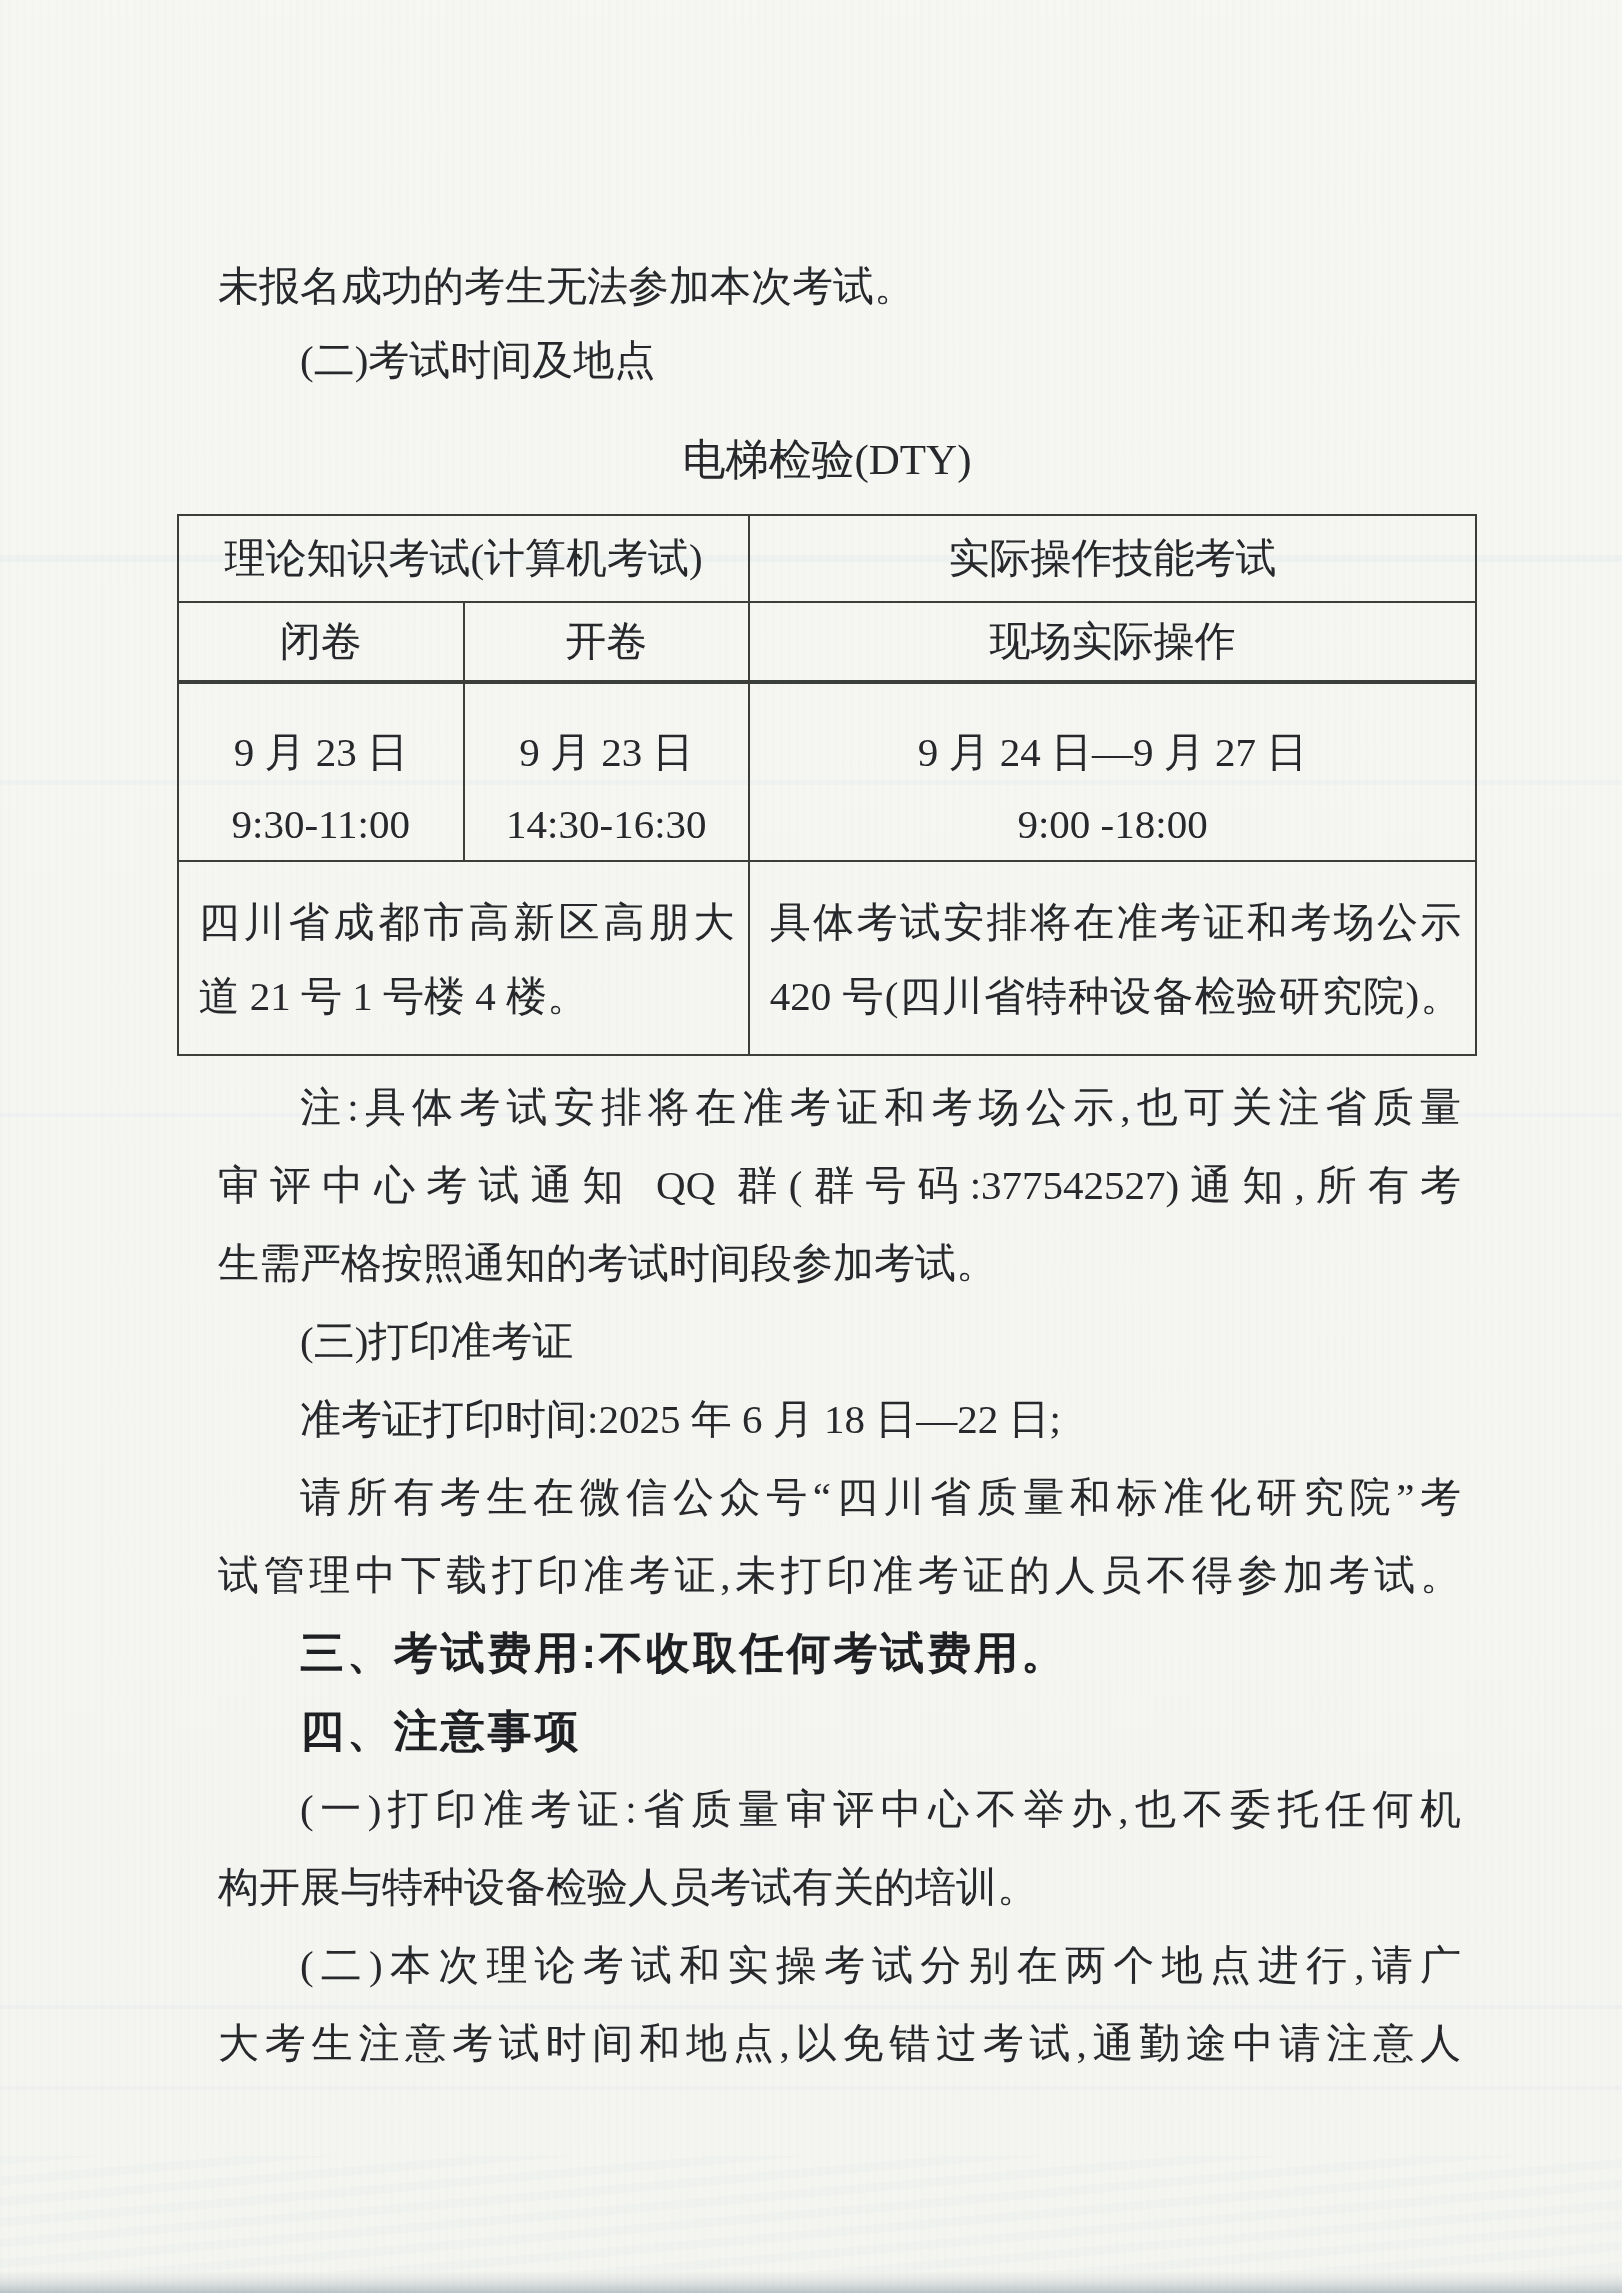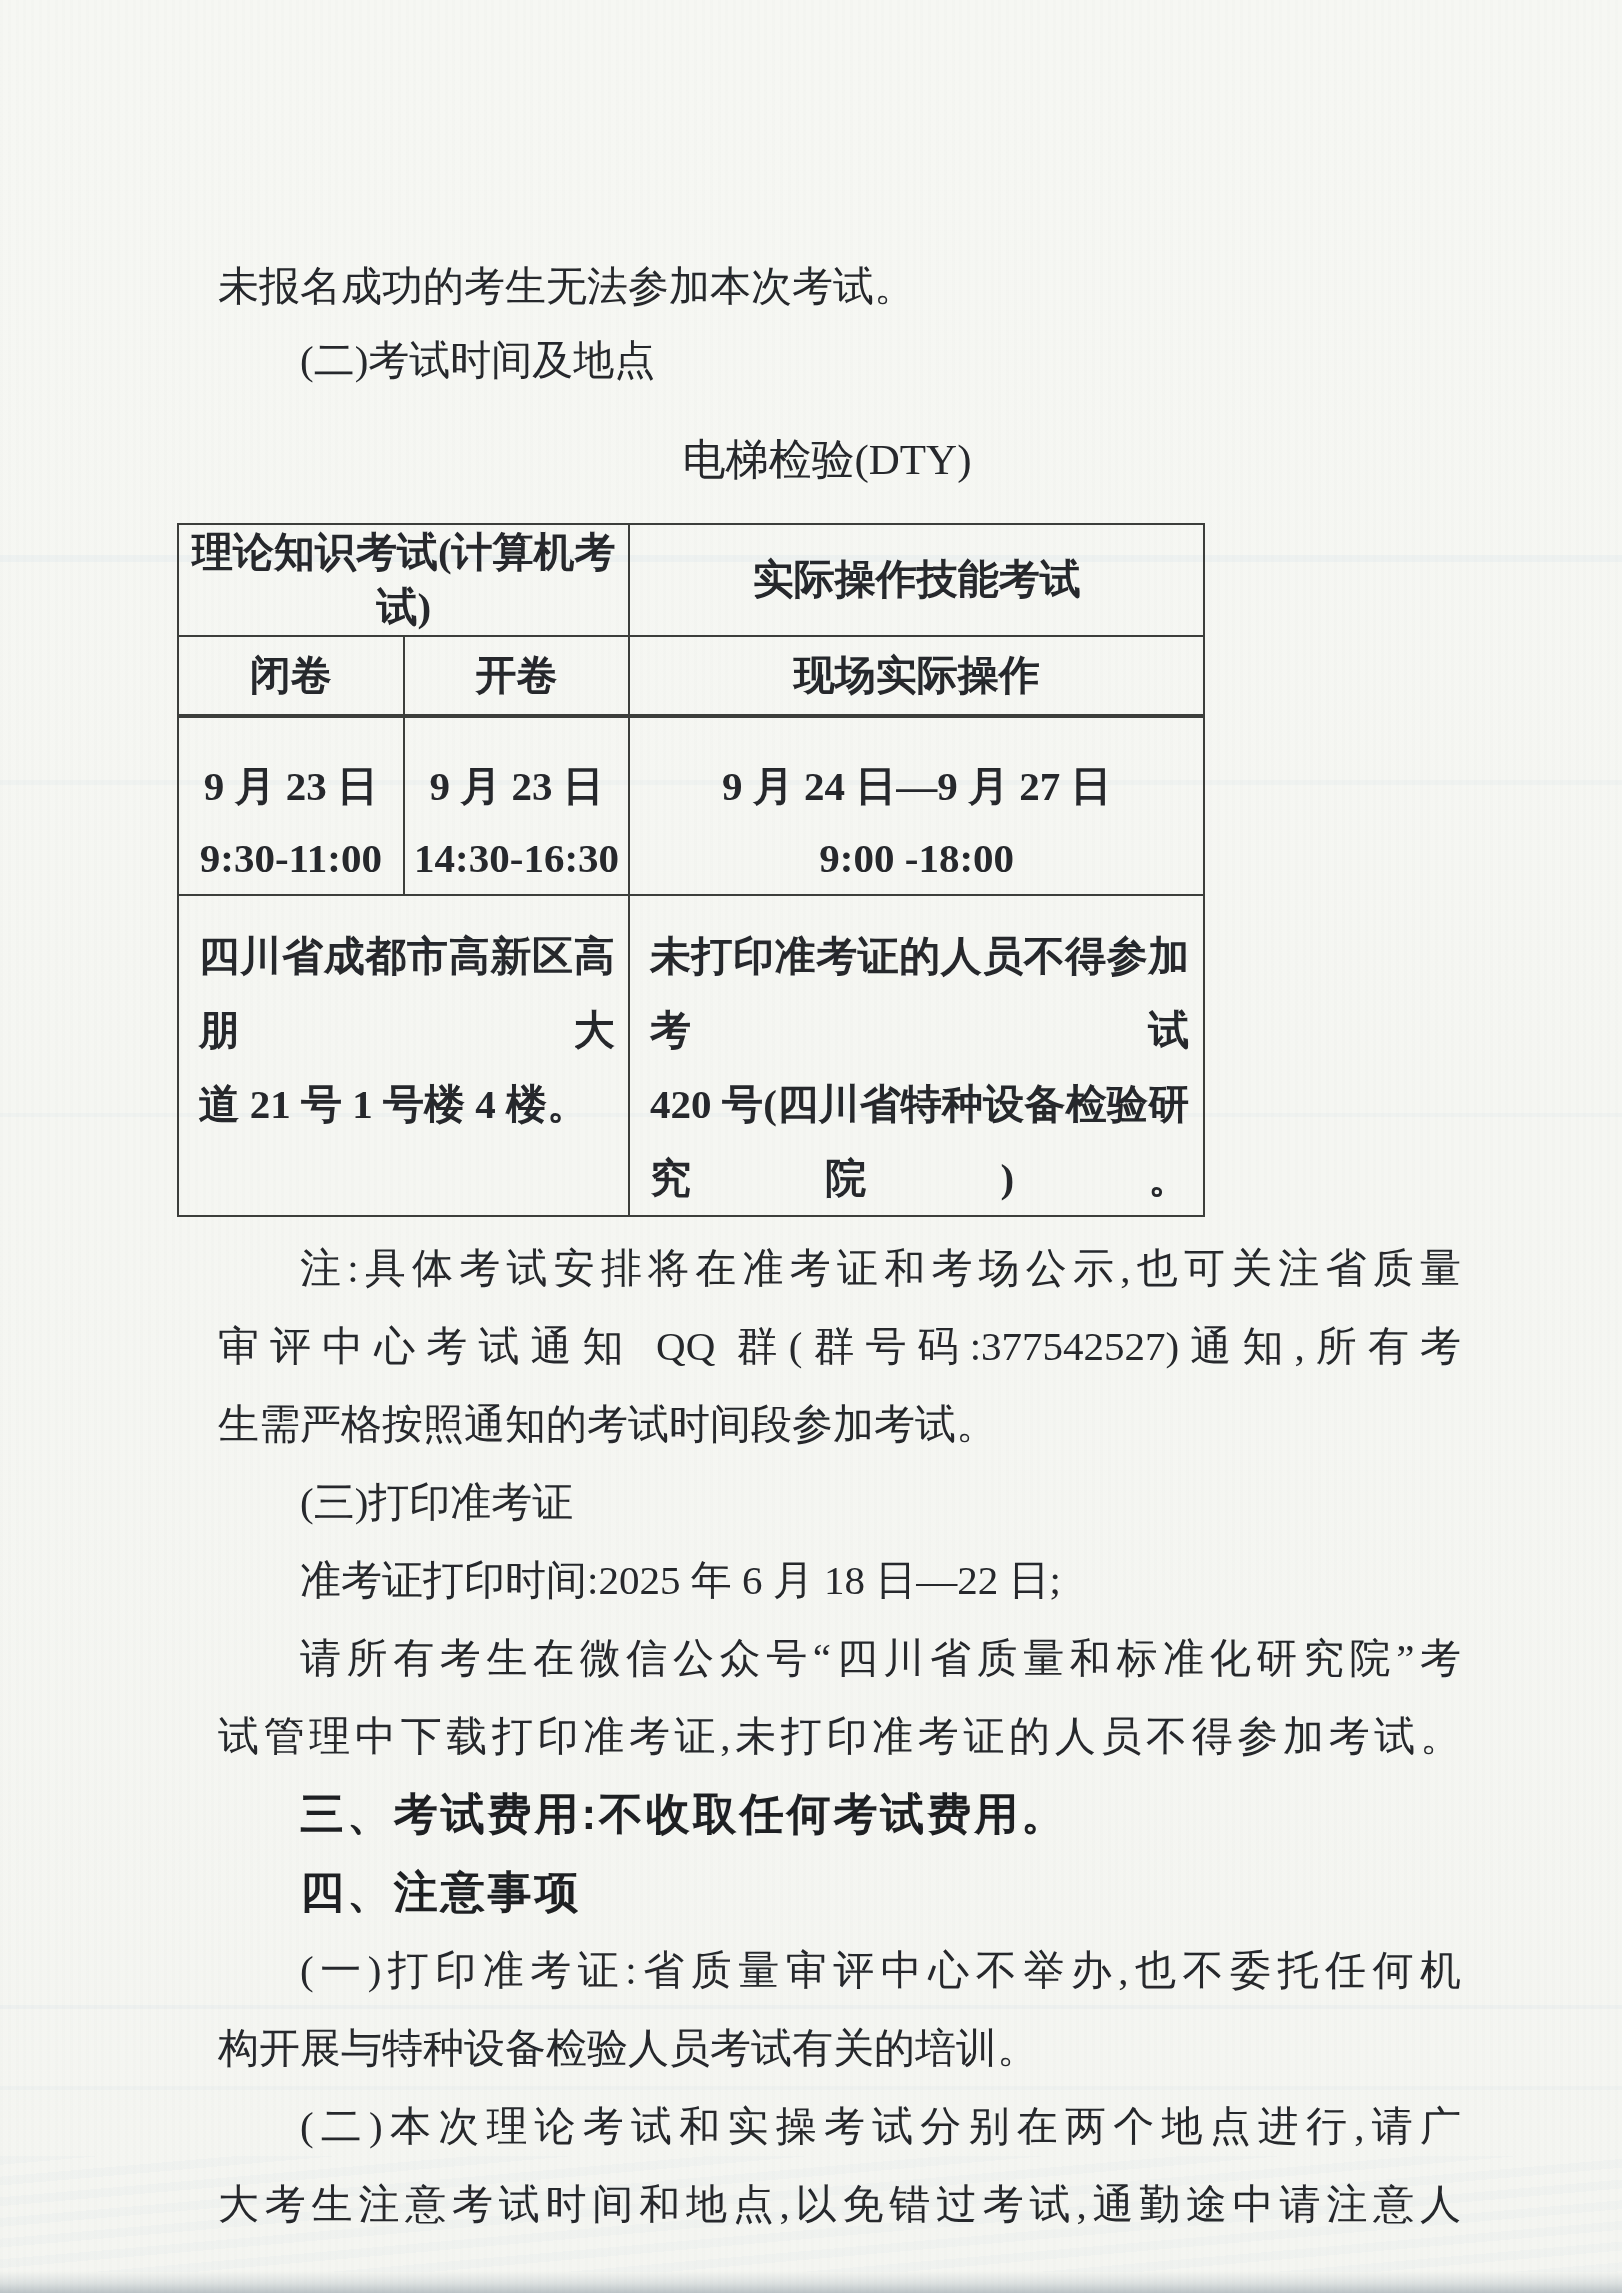--- a/index.html
+++ b/index.html
@@ -30,22 +30,22 @@
   .fill{text-align:justify;text-align-last:justify;text-justify:inter-ideograph;white-space:normal;}
   .indent{text-indent:82px;}
   .hei{font-weight:700;font-size:44px;letter-spacing:2.9px;font-family:"Liberation Sans","DejaVu Sans",sans-serif;color:#1e2023;}
   .note-start{margin-top:11.8px;}
   .tbl-title{
     margin-left:-41px;width:1300px;margin-top:15.7px;
     height:93px;line-height:93px;text-align:center;
     font-size:43px;white-space:nowrap;
   }
   table.sched{
-    margin-left:-41px;width:1028px;margin-top:17px;
-    border-collapse:collapse;table-layout:fixed;font-weight:bold;
+    margin-left:-41px;width:1300px;margin-top:8px;
+    border-collapse:collapse;table-layout:fixed;
   }
   table.sched td{
     border:2.9px solid #3c3e3b;
     text-align:center;vertical-align:middle;
     font-size:41px;color:#26282c;padding:0;
     overflow:hidden;
   }
   tr.r1 td{height:85px;}
   tr.r2 td{height:77px;border-bottom-width:4.9px;}
   tr.r3 td{height:168px;vertical-align:top;}
@@ -110,21 +110,21 @@
             <div class="dt">9:00 -18:00</div>
           </div>
         </td>
       </tr>
       <tr class="r4">
         <td colspan="2" class="addr">
           <div class="addr-ln addr-fill">四川省成都市高新区高朋大</div>
           <div class="addr-ln">道 21 号 1 号楼 4 楼。</div>
         </td>
         <td class="addr">
-          <div class="addr-ln addr-fill">未打印准考证的人员不得参加考试</div>
+          <div class="addr-ln addr-fill">具体考试安排将在准考证和考场公示</div>
           <div class="addr-ln addr-fill">420 号(四川省特种设备检验研究院)。</div>
         </td>
       </tr>
     </tbody>
       </table>
 
     <div class="ln2 fill indent note-start">注:具体考试安排将在准考证和考场公示,也可关注省质量</div>
     <div class="ln2 fill">审评中心考试通知 QQ 群(群号码:377542527)通知,所有考</div>
     <div class="ln2">生需严格按照通知的考试时间段参加考试。</div>
 

